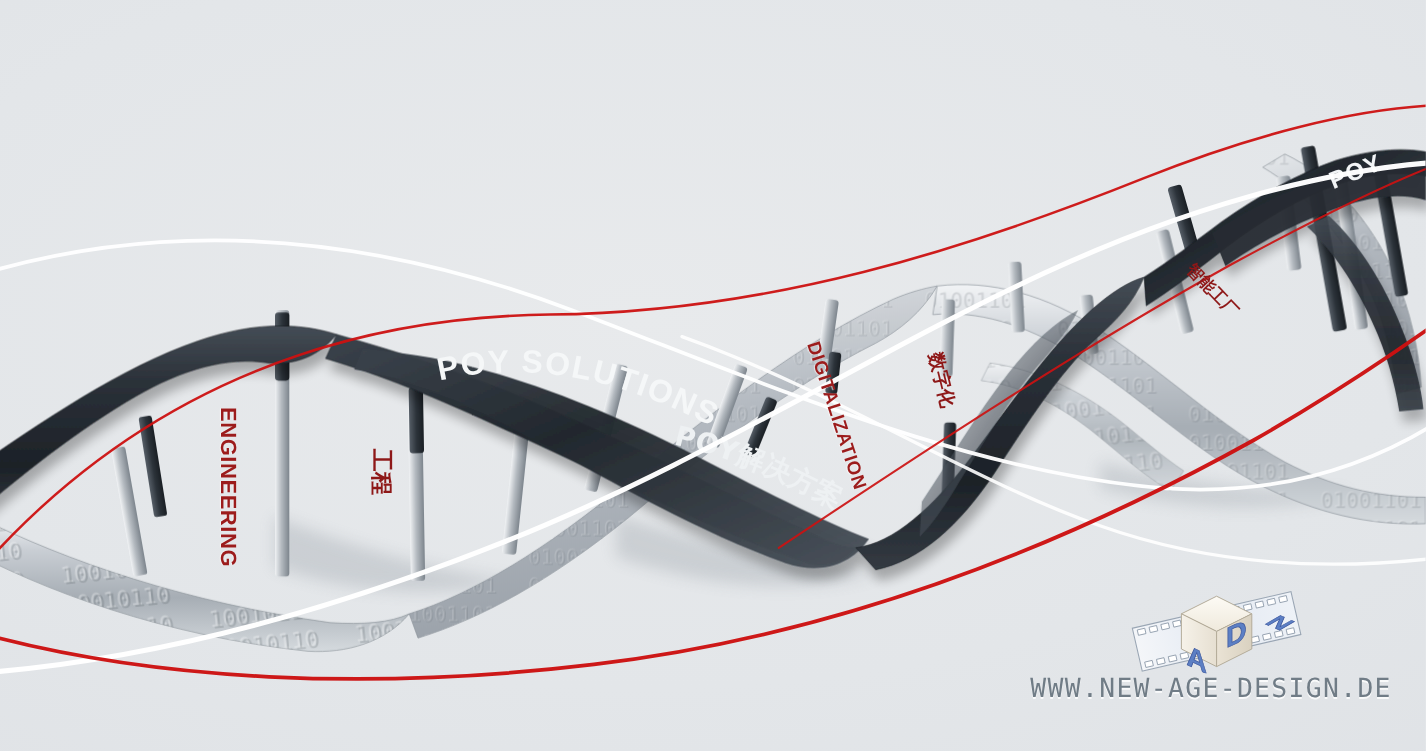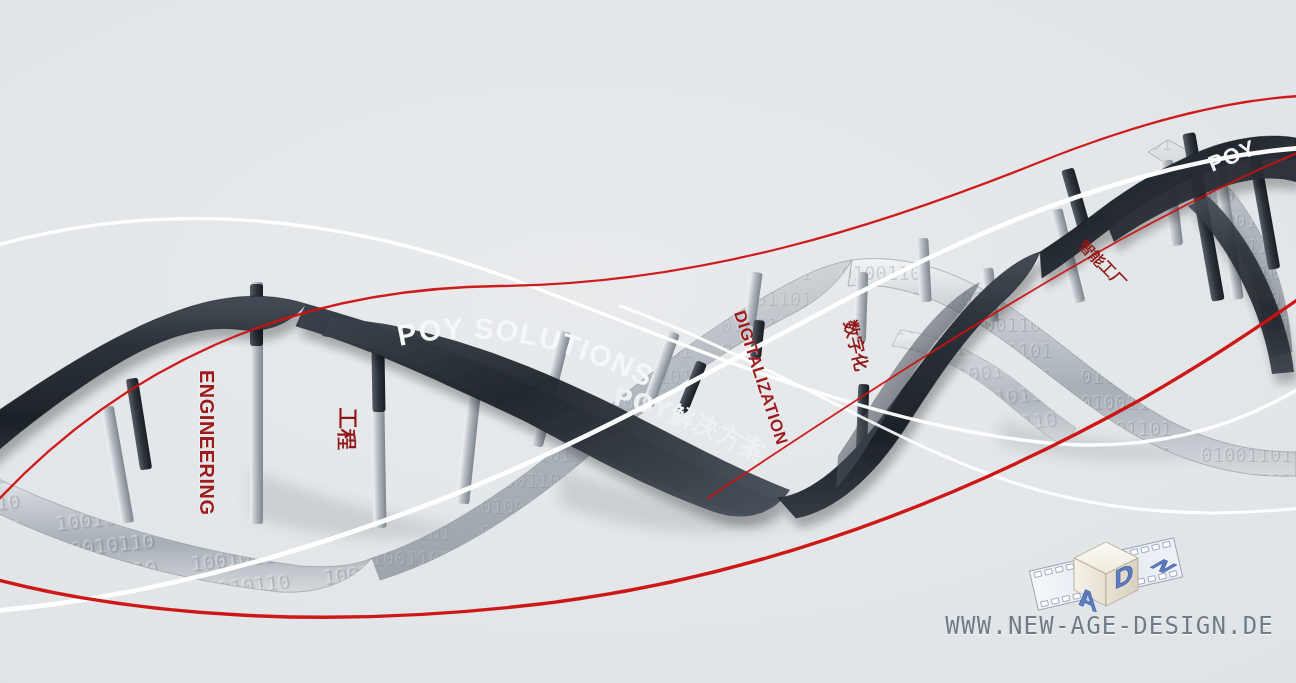--- a/index.html
+++ b/index.html
@@ -99,21 +99,21 @@
     left: 98px;
     top: 0px;
     width: 160px;
     height: 76px;
   }
   #site-url {
     position: absolute;
     left: 0;
     top: 76px;
     width: 346px;
-    text-align: right;
+    text-align: center;
     font-family: "DejaVu Sans Mono", monospace;
     font-size: 24px;
     letter-spacing: 1.2px;
     color: #707c86;
     text-shadow: 0 1px 0 rgba(255,255,255,0.8);
   }
 </style>
 </head>
 <body>
 

